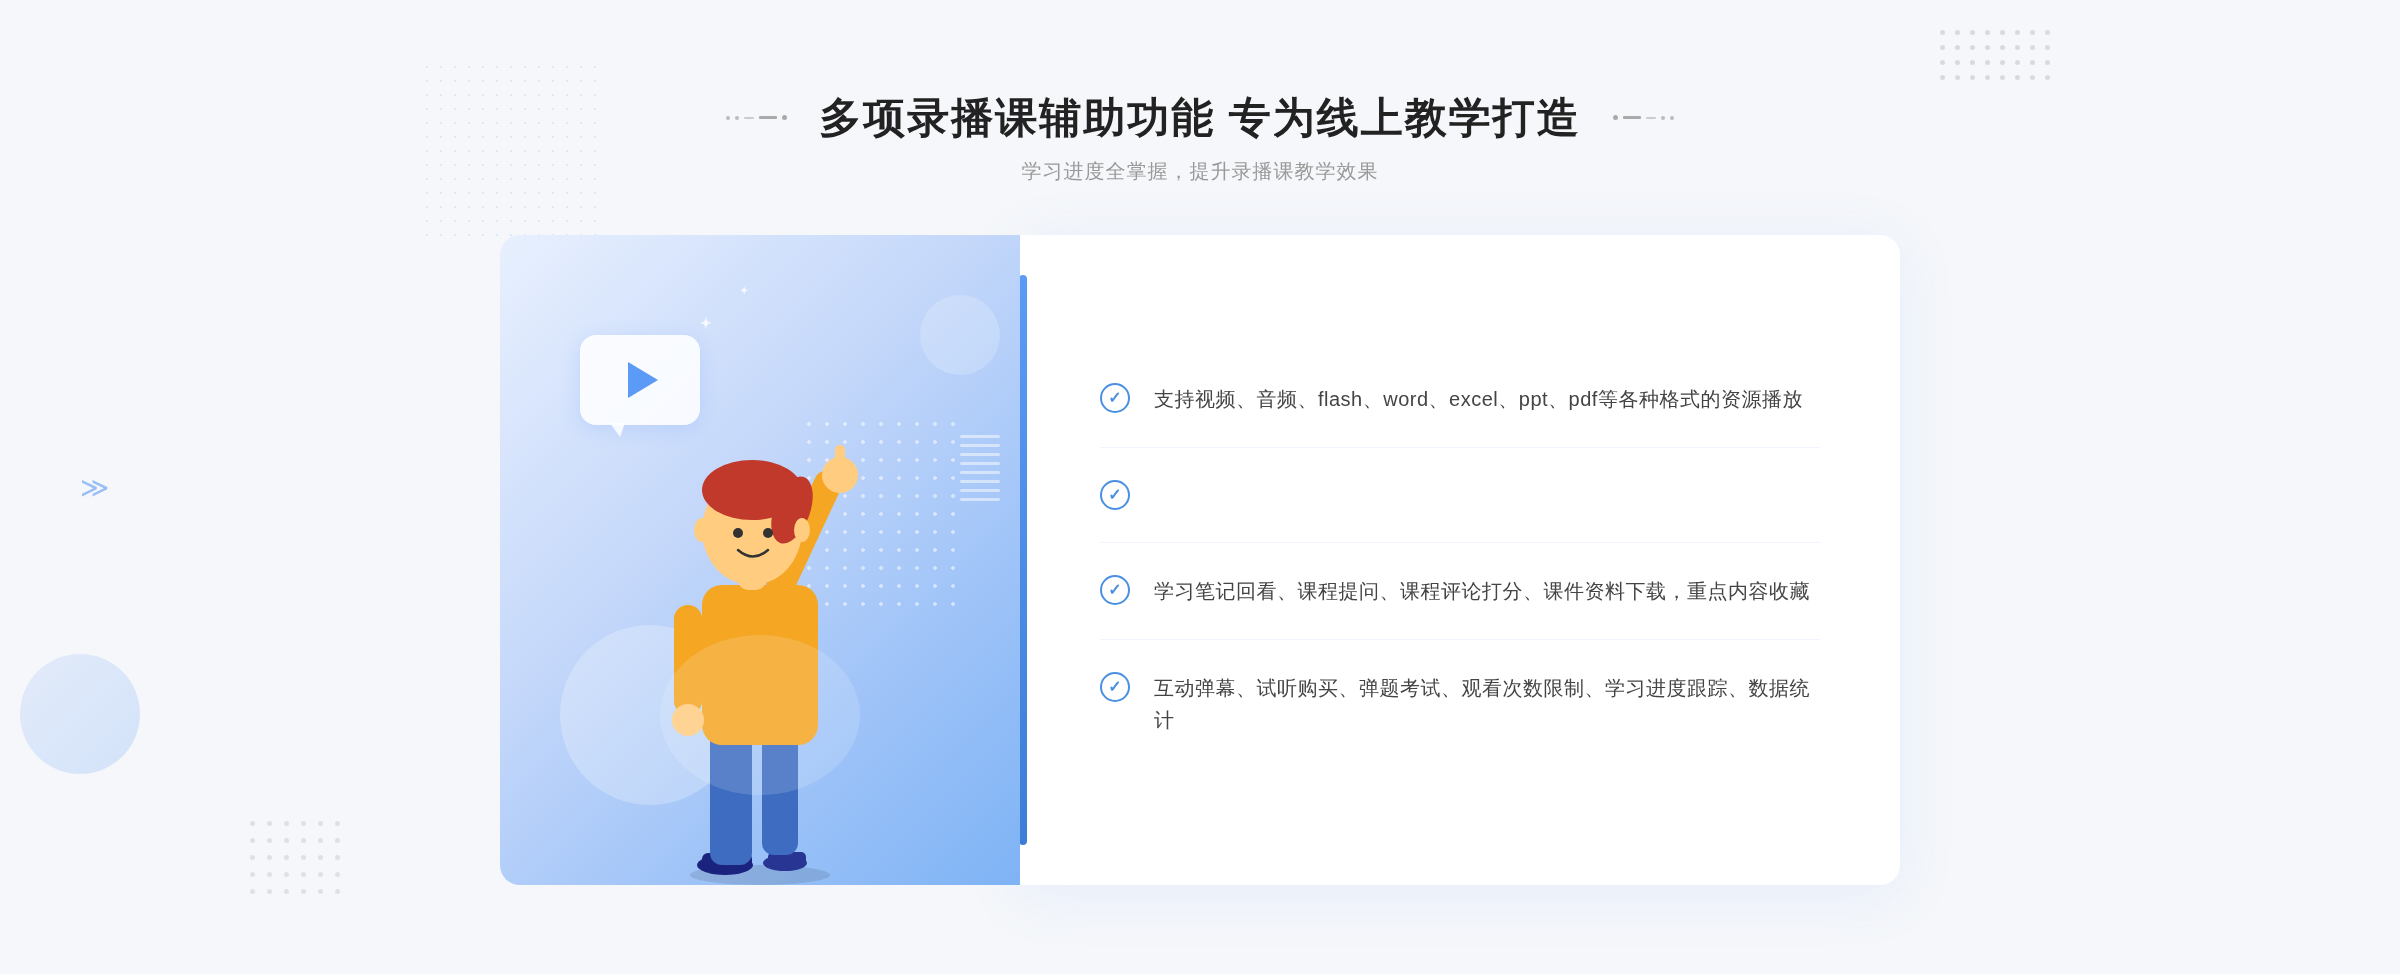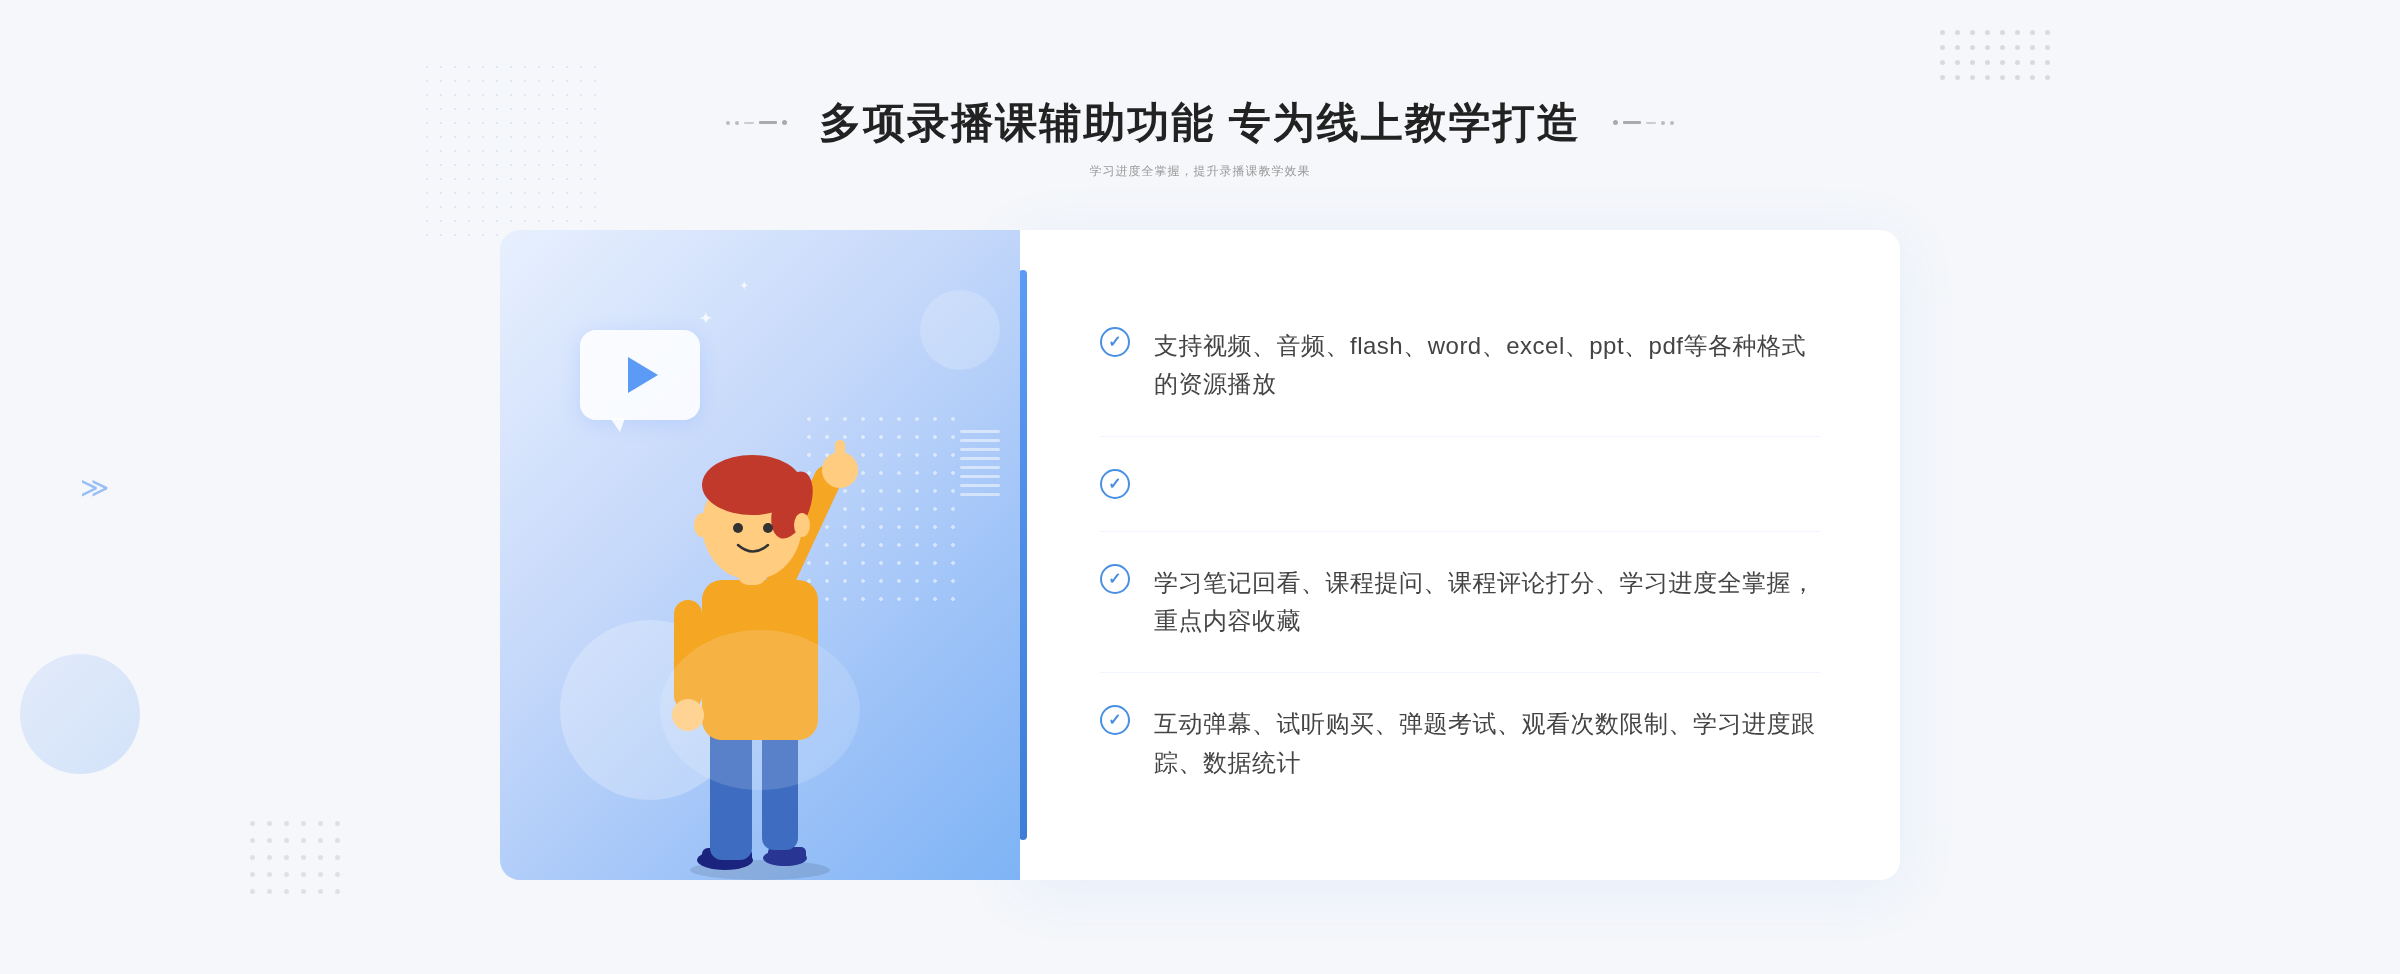--- a/index.html
+++ b/index.html
@@ -47,21 +47,21 @@
       justify-content: center;
       gap: 32px;
     }
     .main-title {
       font-size: 42px;
       font-weight: 600;
       color: #222;
       letter-spacing: 2px;
     }
     .sub-title {
-      font-size: 12px;
+      font-size: 20px;
       color: #999;
       margin-top: 12px;
       letter-spacing: 1px;
     }
 
     .content-section {
       display: flex;
       align-items: stretch;
       gap: 0;
       width: 1400px;
@@ -216,21 +216,21 @@
       flex-shrink: 0;
     }
     .check-mark {
       color: #4a90e2;
       font-size: 16px;
       font-weight: bold;
       line-height: 1;
     }
 
     .feature-text {
-      font-size: 24px;
+      font-size: 20px;
       color: #444;
       line-height: 1.6;
       letter-spacing: 0.5px;
     }
 
     
     .left-arrow {
       position: absolute;
       left: 80px;
       top: 50%;
@@ -518,21 +518,21 @@
       <div class="feature-item">
         <div class="check-circle">
           <span class="check-mark">✓</span>
         </div>
       </div>
 
       <div class="feature-item">
         <div class="check-circle">
           <span class="check-mark">✓</span>
         </div>
-        <span class="feature-text">学习笔记回看、课程提问、课程评论打分、学习进度全掌握，重点内容收藏</span>
+        <span class="feature-text">学习笔记回看、课程提问、课程评论打分、课件资料下载，重点内容收藏</span>
       </div>
 
       <div class="feature-item">
         <div class="check-circle">
           <span class="check-mark">✓</span>
         </div>
         <span class="feature-text">互动弹幕、试听购买、弹题考试、观看次数限制、学习进度跟踪、数据统计</span>
       </div>
 
     </div>

